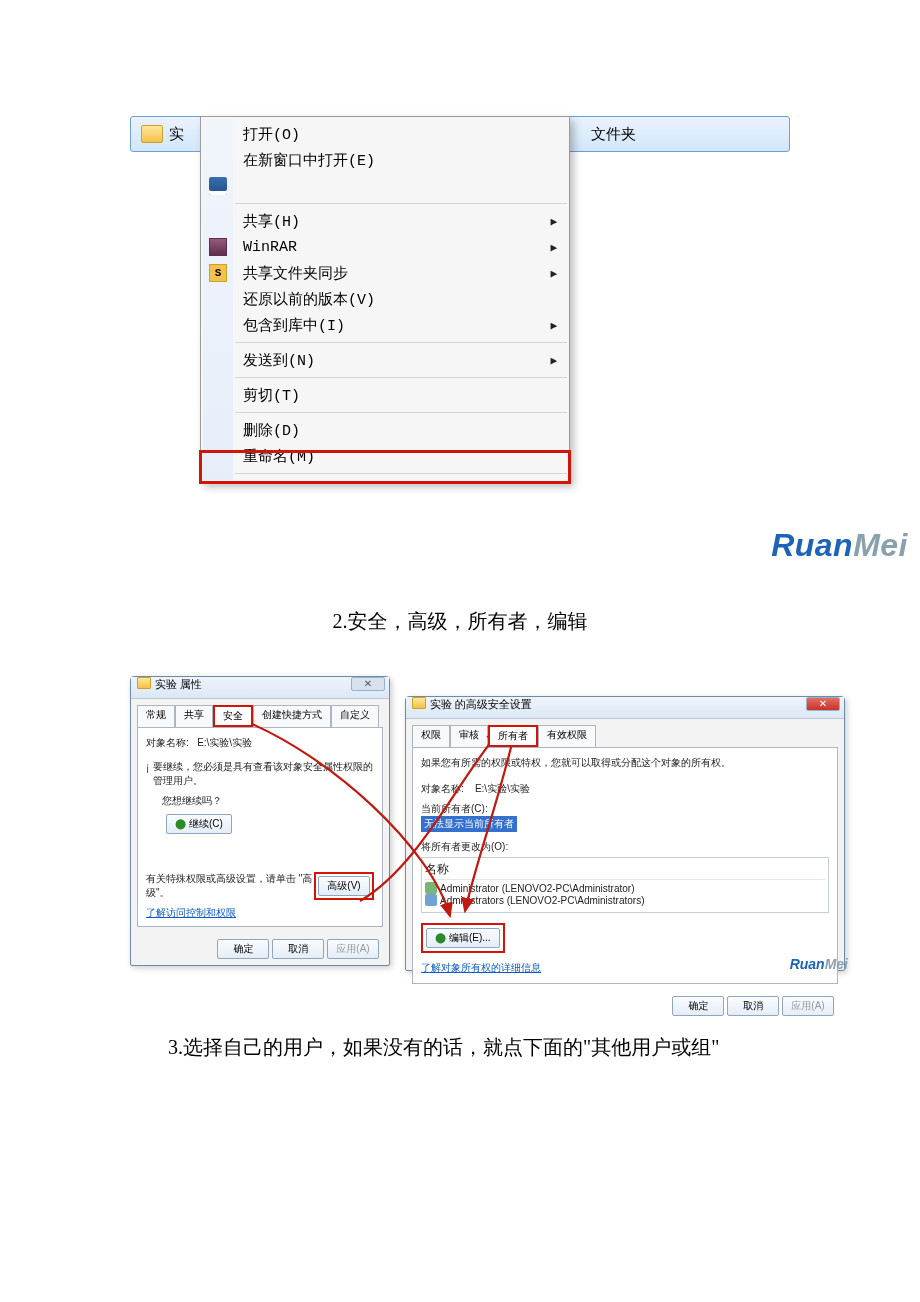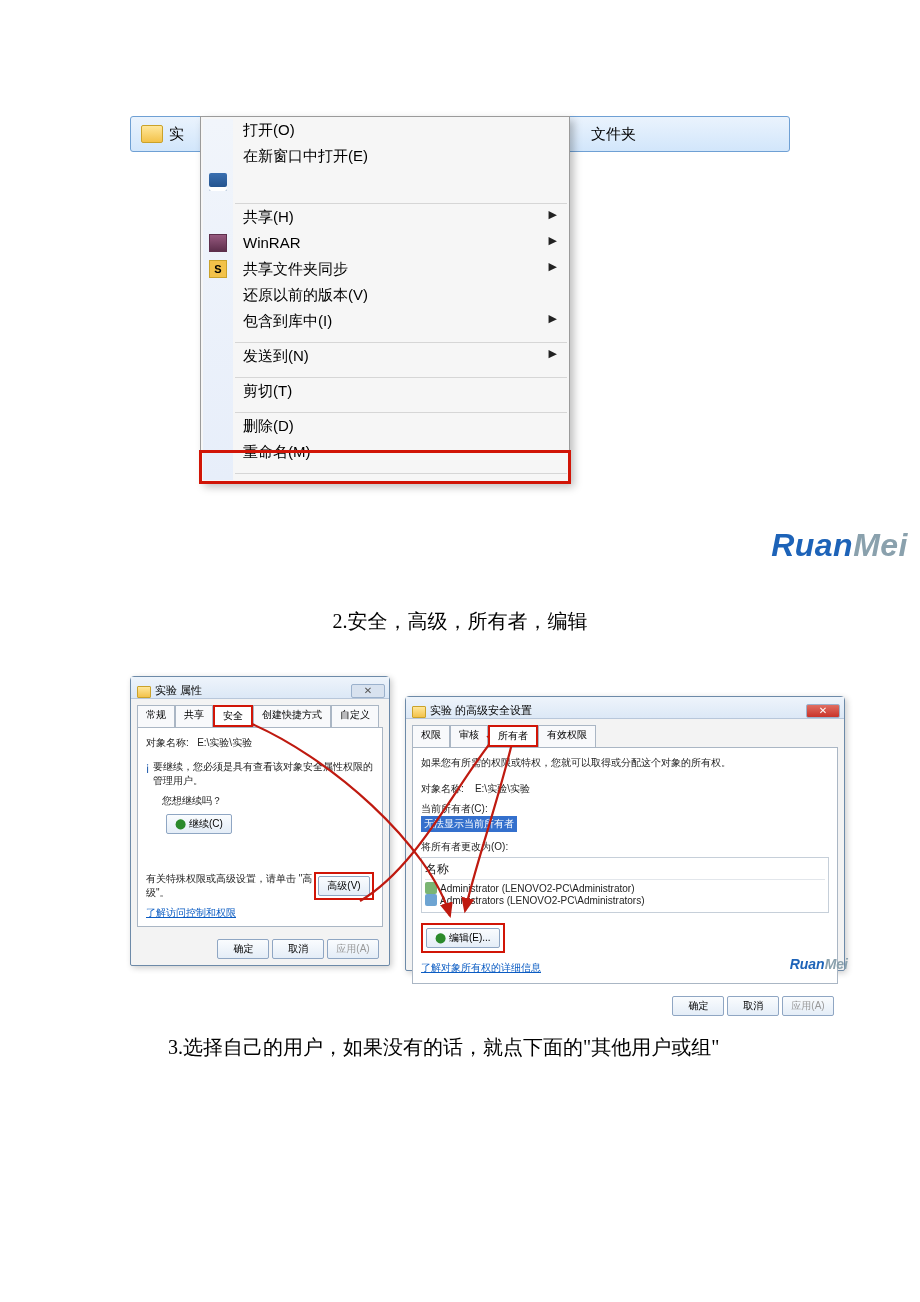--- a/index.html
+++ b/index.html
@@ -23,21 +23,21 @@
   .ctx {
     position:absolute; left:70px; top:0; width:370px;
     background:#f6f6f6; border:1px solid #9b9b9b;
     box-shadow:4px 4px 8px rgba(0,0,0,.25);
     padding:4px 2px; font-size:15px;
   }
   .ctx .iconcol{ position:absolute; left:2px; top:2px; bottom:2px; width:30px;
     background:linear-gradient(#f1f5fb,#e7eefa); }
   .ctx .items{ position:relative; margin-left:34px; }
   .ctx .sep{ height:1px; background:#d6d6d6; margin:4px 0 4px -2px;}
-  .ctx-row{ position:relative; height:26px; display:flex; align-items:flex-start; padding-left:6px;}
+  .ctx-row{ position:relative; height:26px; display:flex; align-items:center; padding-left:6px;font-family:Liberation Mono, monospace;}
   .ctx-row .arrow{ position:absolute; right:10px; font-size:11px; color:#222;}
   .ctx-ico{ position:absolute; left:-28px; width:18px; height:18px; }
   .ico-shield{ background:linear-gradient(#3a6fb0,#1e4d86); border-radius:2px; box-shadow:inset 0 -4px #fff;}
   .ico-rar{ background:linear-gradient(#97597f,#5d2f4c); border:1px solid #5d2f4c;}
   .ico-s{ background:#f3c24a; border:1px solid #caa22a; color:#000; font-size:11px; text-align:center; line-height:16px; font-weight:bold;}
   .ctx .highlight-box{
     position:absolute; left:-2px; right:-2px; bottom:-2px; height:34px;
     border:3px solid #d11507;
   }
   .logo{ position:absolute; right:-118px; bottom:2px; font-family:Arial,sans-serif;
@@ -45,21 +45,21 @@
   .logo .b{ color:#1d63b8;} .logo .g{ color:#8aa1ad;}
   
   .para{ font-size:20px; line-height:1.9; font-family:"SimSun","宋体",serif; margin:36px 0; }
   .para.center{ text-align:center; }
   .para.indent{ text-indent:38px; }
   
   .fig2{ position:relative; height:300px; font-size:10px; }
   .dlg{ position:absolute; background:#f3f3f3; border:1px solid #6d8aa8;
     border-radius:4px 4px 2px 2px; box-shadow:2px 2px 6px rgba(0,0,0,.2);}
   .dlg .glass{ height:22px; background:linear-gradient(#eef4fb,#dce8f6);
-    border-bottom:1px solid #b8c7da; display:flex; align-items:flex-end; padding-left:6px; font-size:11px;}
+    border-bottom:1px solid #b8c7da; display:flex; align-items:flex-start; padding-left:6px; font-size:11px;font-family:Liberation Serif, serif;}
   .dlg .glass .fico{ width:14px; height:12px; margin-right:4px;
     background:linear-gradient(#ffe79a,#f3c24a); border:1px solid #caa22a; border-radius:1px;}
   .dlg .glass .xbtn{ margin-left:auto; width:34px; height:14px; margin-right:4px;
     background:#d8e2ef; border:1px solid #9bb1cc; border-radius:2px; position:relative; font-size:10px; color:#555; text-align:center; line-height:12px;}
   .dlg.A{ left:0; top:0; width:260px; height:290px;}
   .dlg.B{ left:275px; top:20px; width:440px; height:275px;}
   .dlg.B .glass .xbtn{ background:linear-gradient(#e06e62,#c9332a); color:#fff;}
   .tabs{ display:flex; margin:6px 6px 0; gap:-1px; }
   .tab{ padding:2px 8px; border:1px solid #aab6c4; border-bottom:none;
     background:#f8f9fb; font-size:10px; position:relative; }

